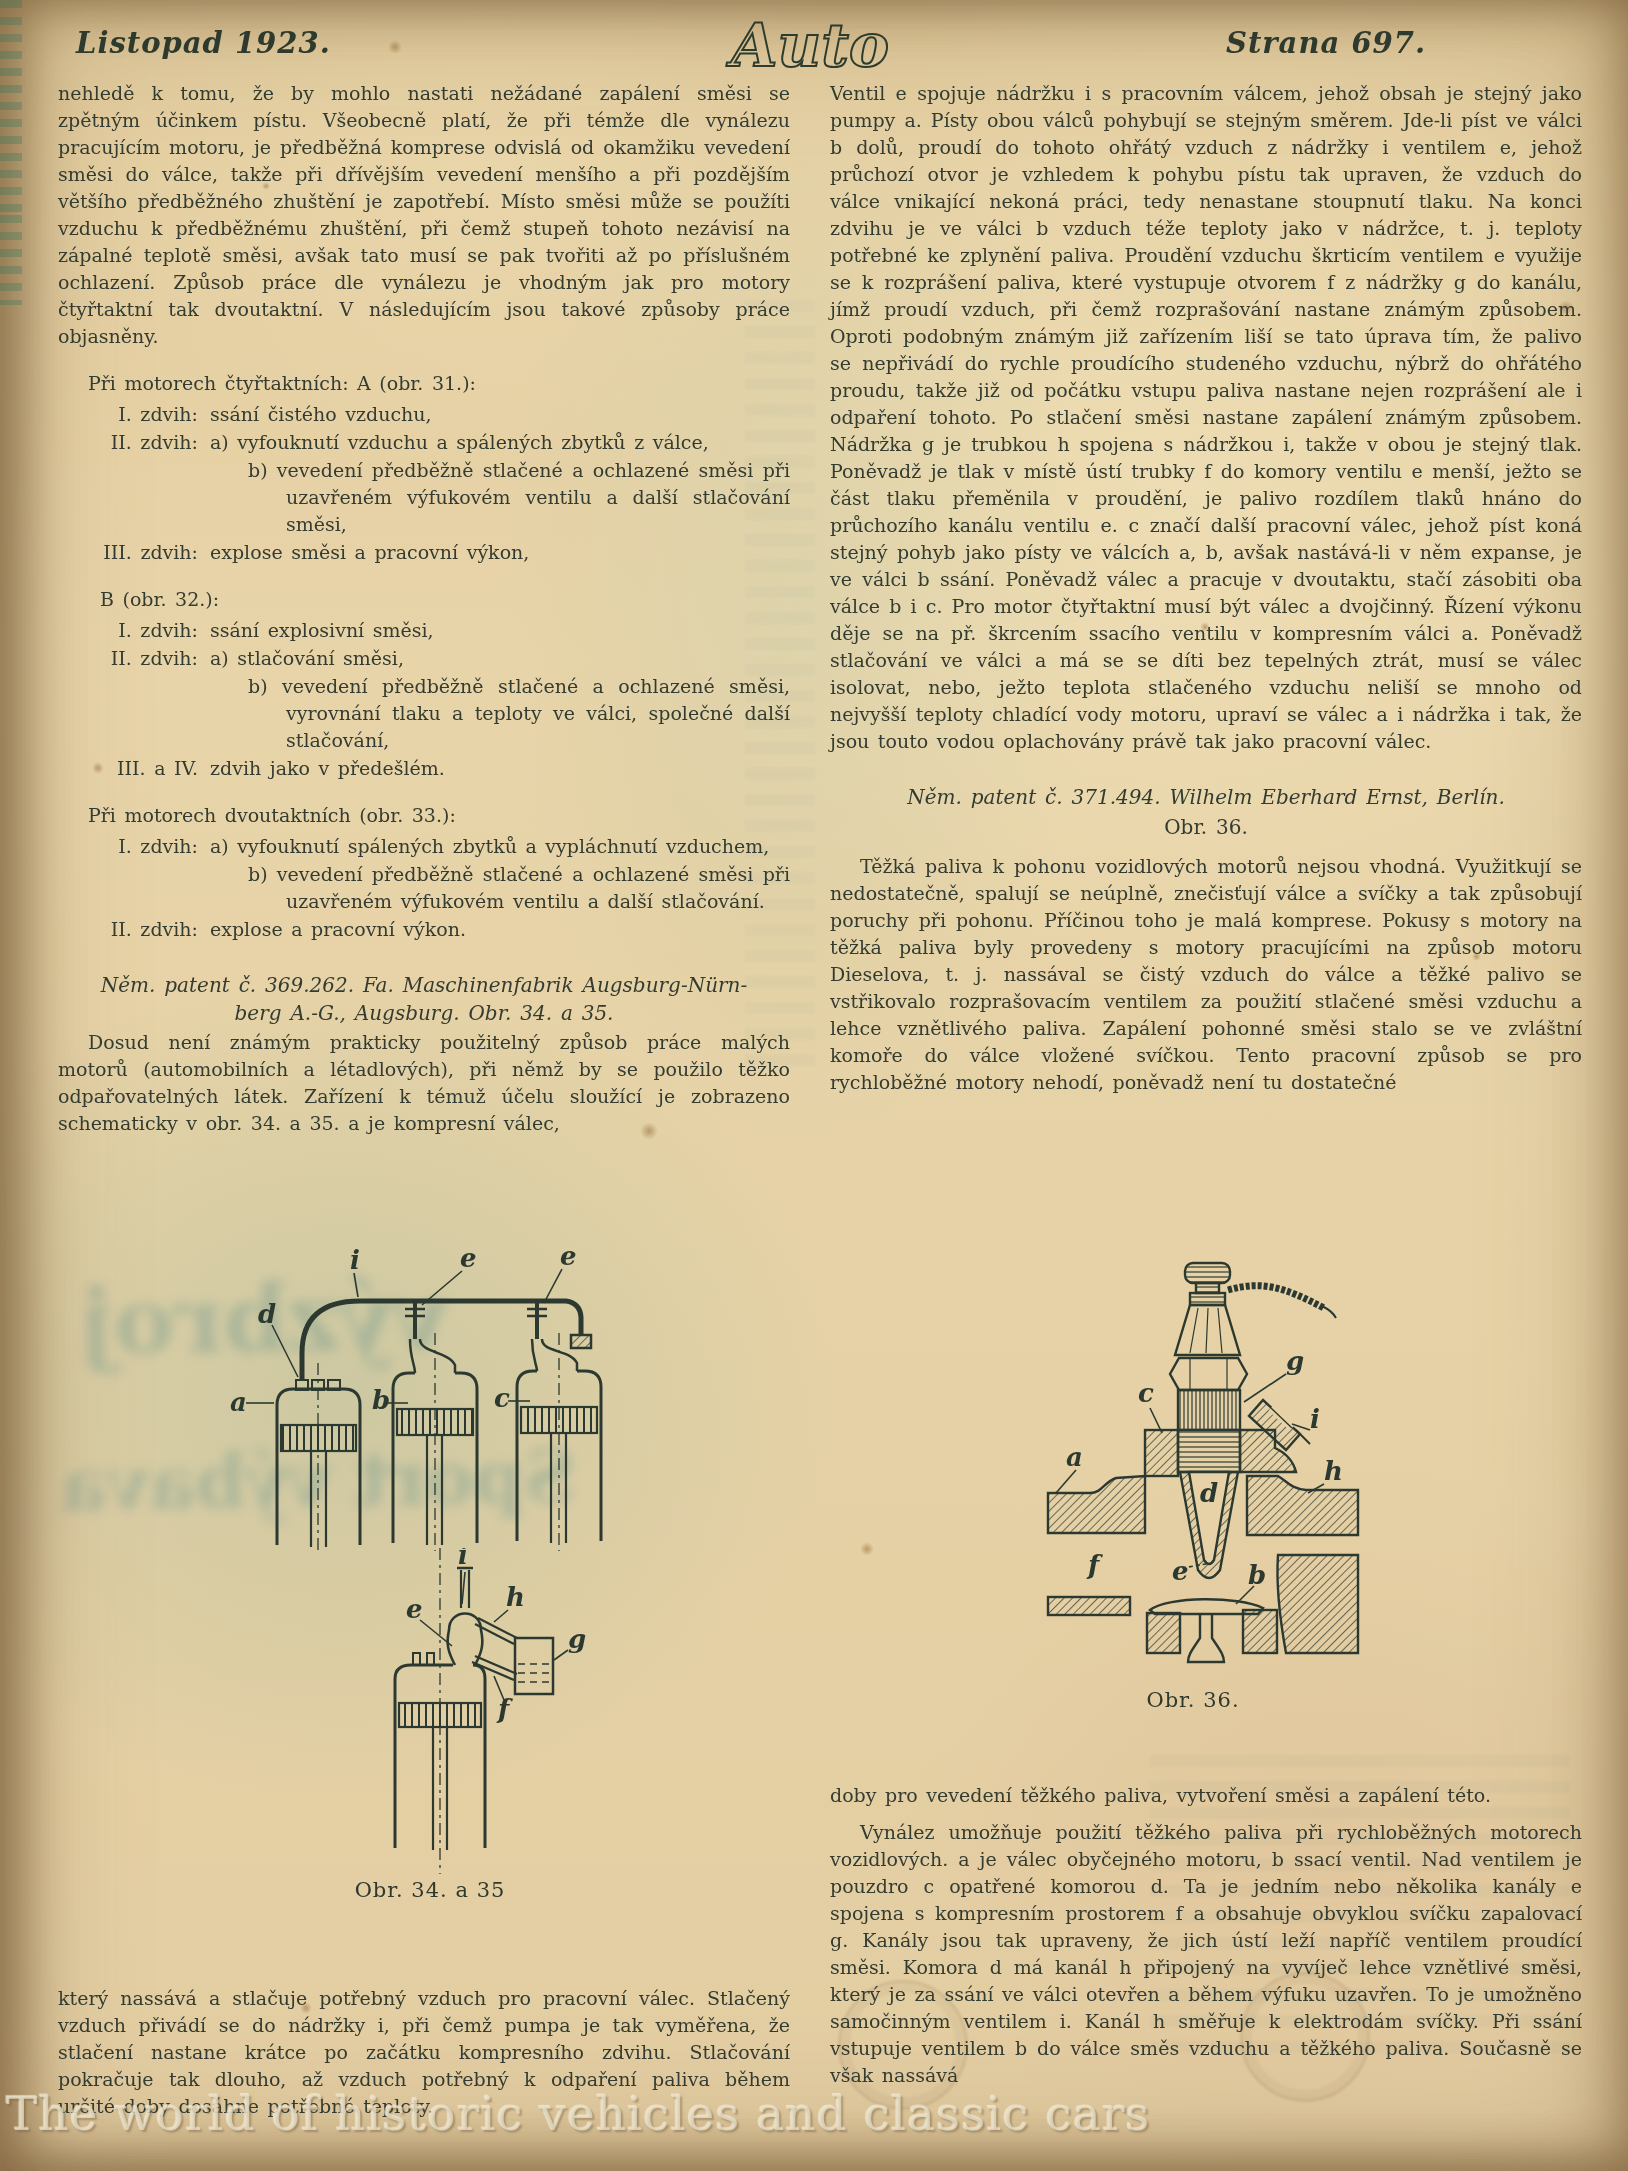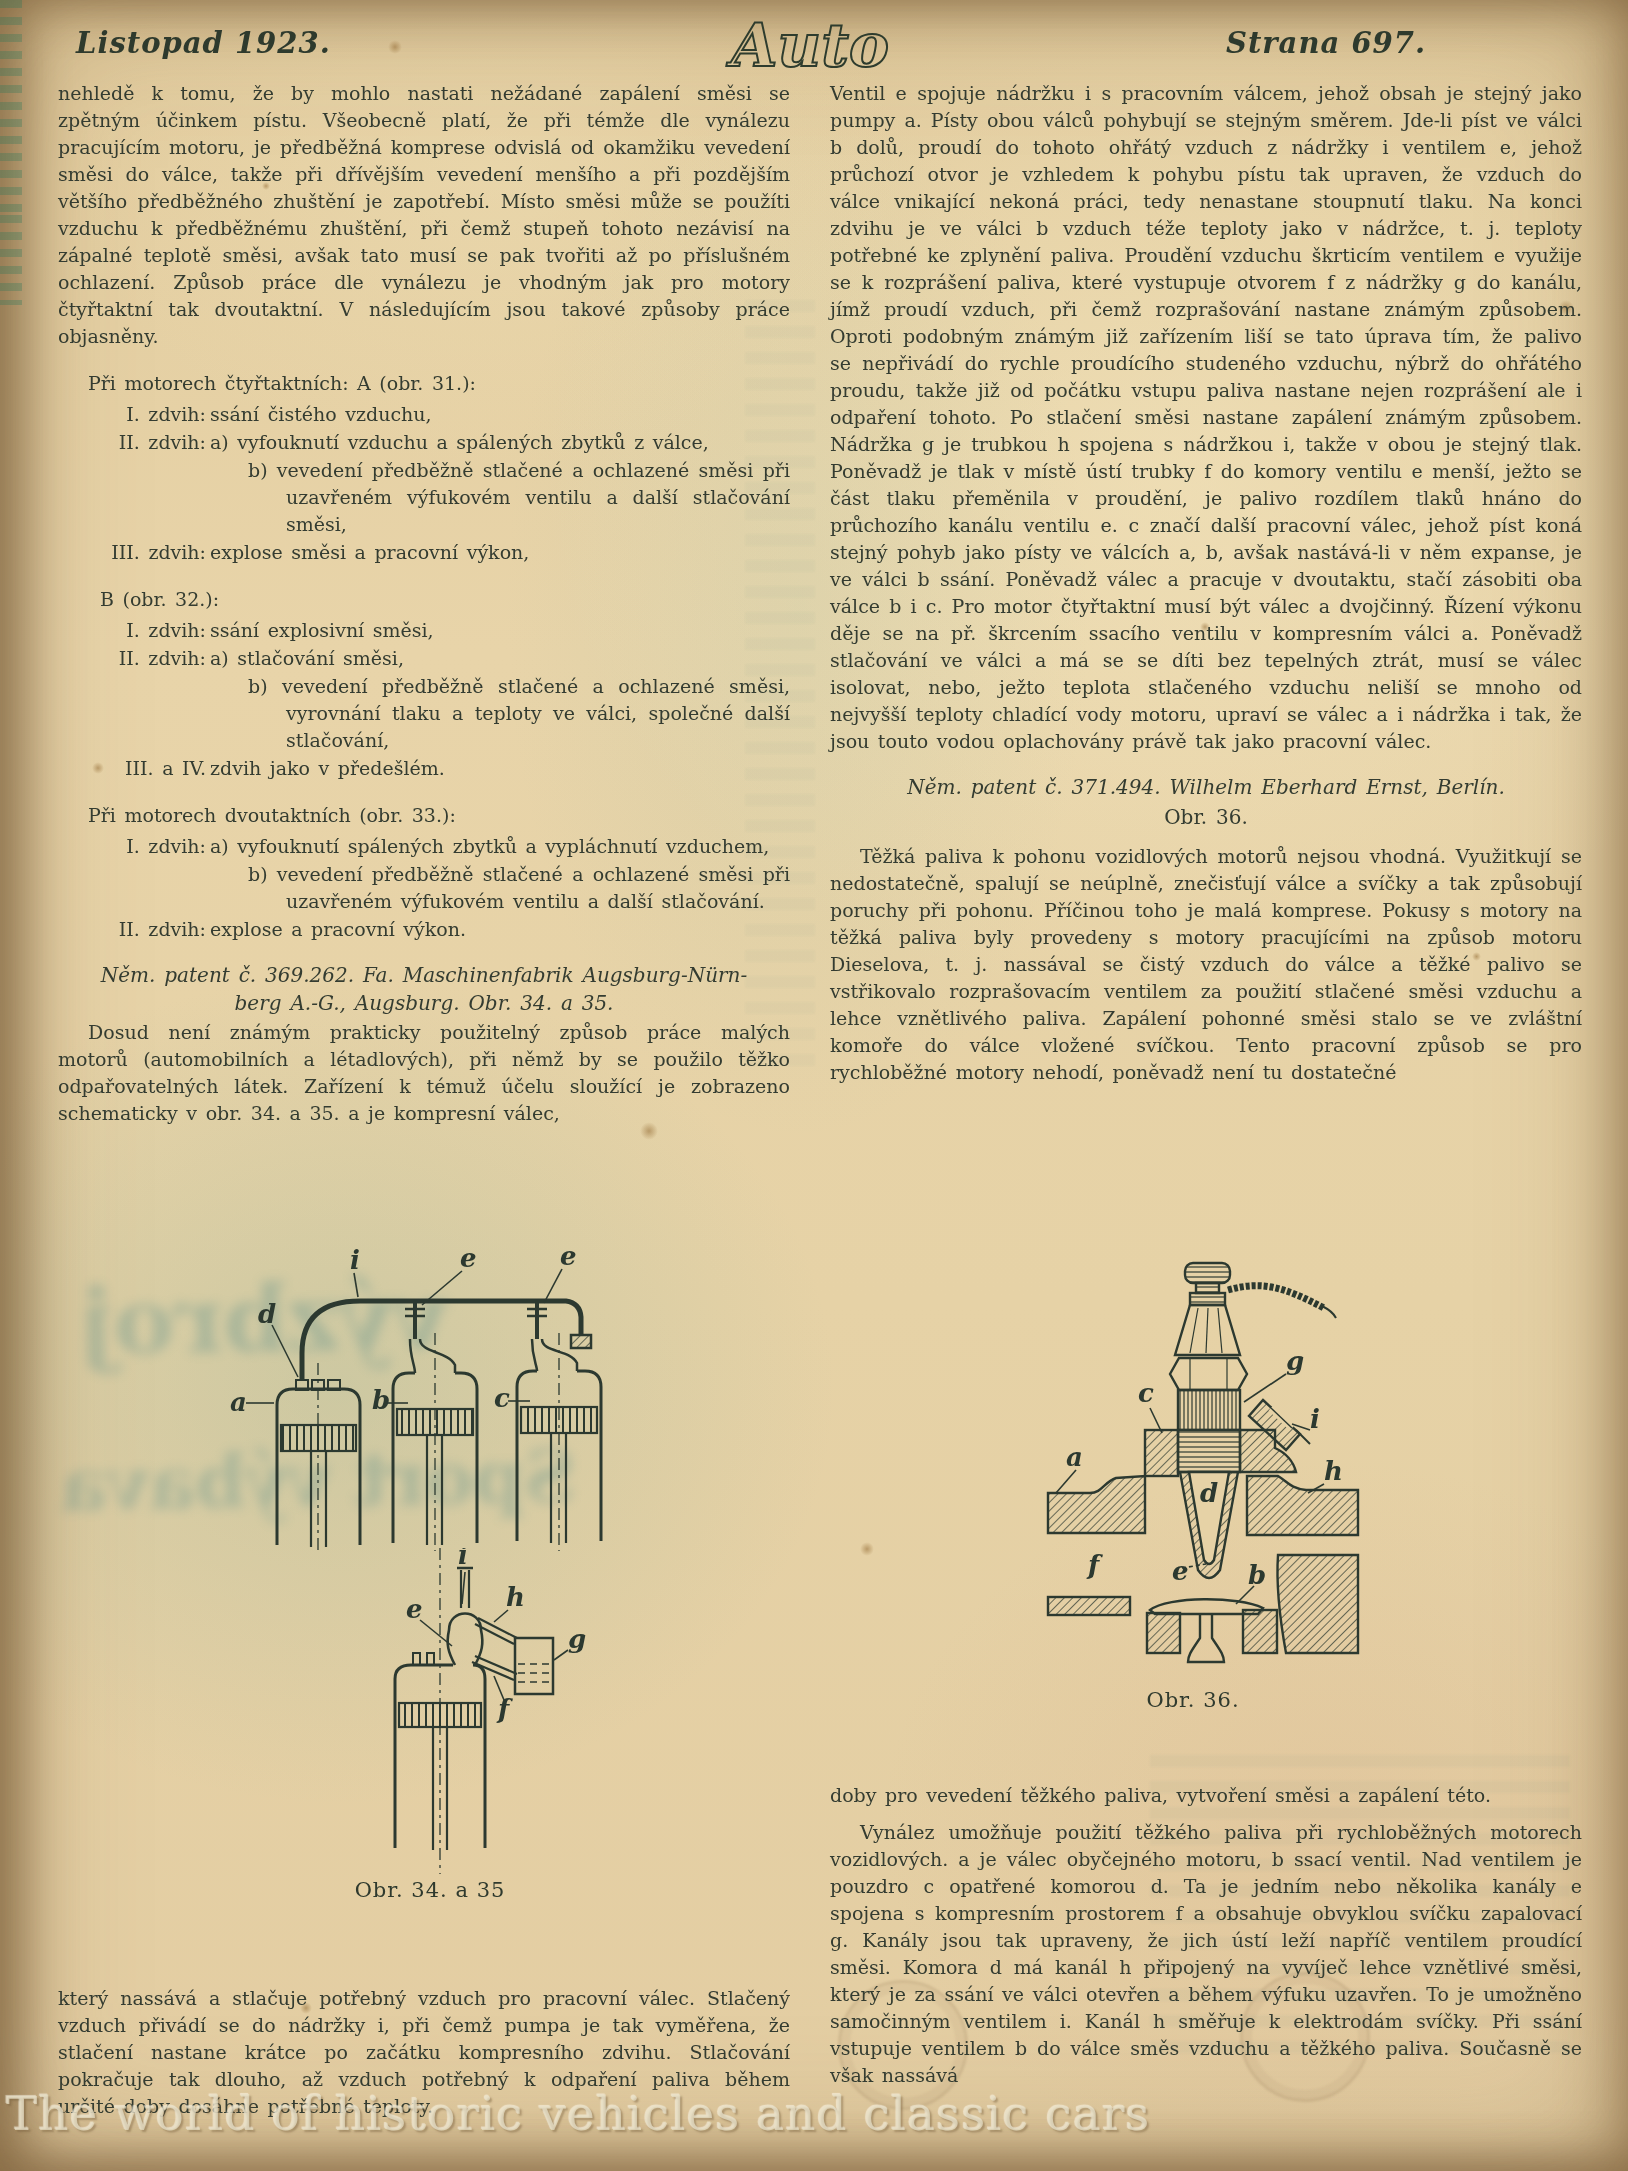--- a/index.html
+++ b/index.html
@@ -24,23 +24,23 @@
   .hdr-page{left:1226px;}
   .logo{position:absolute;left:690px;top:8px;}
   .col{position:absolute;top:80px;font-size:19px;line-height:27px;text-align:justify;word-spacing:2.5px;}
   .col-left{left:58px;width:732px;}
   .col-right{left:830px;width:752px;}
   p{margin:0 0 10px;}
   .ind{text-indent:30px;}
   .list-title{text-indent:30px;margin:20px 0 4px;}
   .list-title.b{text-indent:42px;}
   .li{position:relative;padding-left:152px;margin:0 0 1px;}
-  .li .num{position:absolute;left:8px;top:0;width:140px;text-align:right;}
+  .li .num{position:absolute;left:0;top:0;width:140px;text-align:right;}
   .li.sub{padding-left:228px;text-indent:-38px;}
-  .patent-h{text-align:center;font-style:italic;font-size:20px;margin:18px 0 2px;line-height:28px;}
+  .patent-h{text-align:center;font-style:italic;font-size:20px;margin:28px 0 2px;line-height:28px;}
   .patent-h2{text-align:center;font-size:20px;margin:0 0 12px;line-height:28px;}
   .abs{position:absolute;}
   .caption{position:absolute;font-size:21px;letter-spacing:1px;text-align:center;color:#2f3a2e;}
   svg text.flabel{font-family:"DejaVu Serif",serif;font-style:italic;font-weight:bold;font-size:26px;fill:#2c3930;}
   .tint,.spot,.ghostlines,.stamp,.bleed{position:absolute;pointer-events:none;}
   .spot{border-radius:50%;background:radial-gradient(circle, rgba(148,108,52,.55), rgba(148,108,52,0) 70%);}
   .ghostlines{background:repeating-linear-gradient(180deg, rgba(90,130,118,.10) 0 12px, transparent 12px 26px);filter:blur(1px);}
   .edge-notes{background:repeating-linear-gradient(180deg, rgba(40,120,90,.30) 0 8px, transparent 8px 17px);width:22px;filter:blur(.5px);}
   .stamp{width:124px;height:124px;border:3px solid rgba(125,100,65,.18);border-radius:50%;
          box-shadow:inset 0 0 0 9px rgba(125,100,65,.07);filter:blur(1px);}

